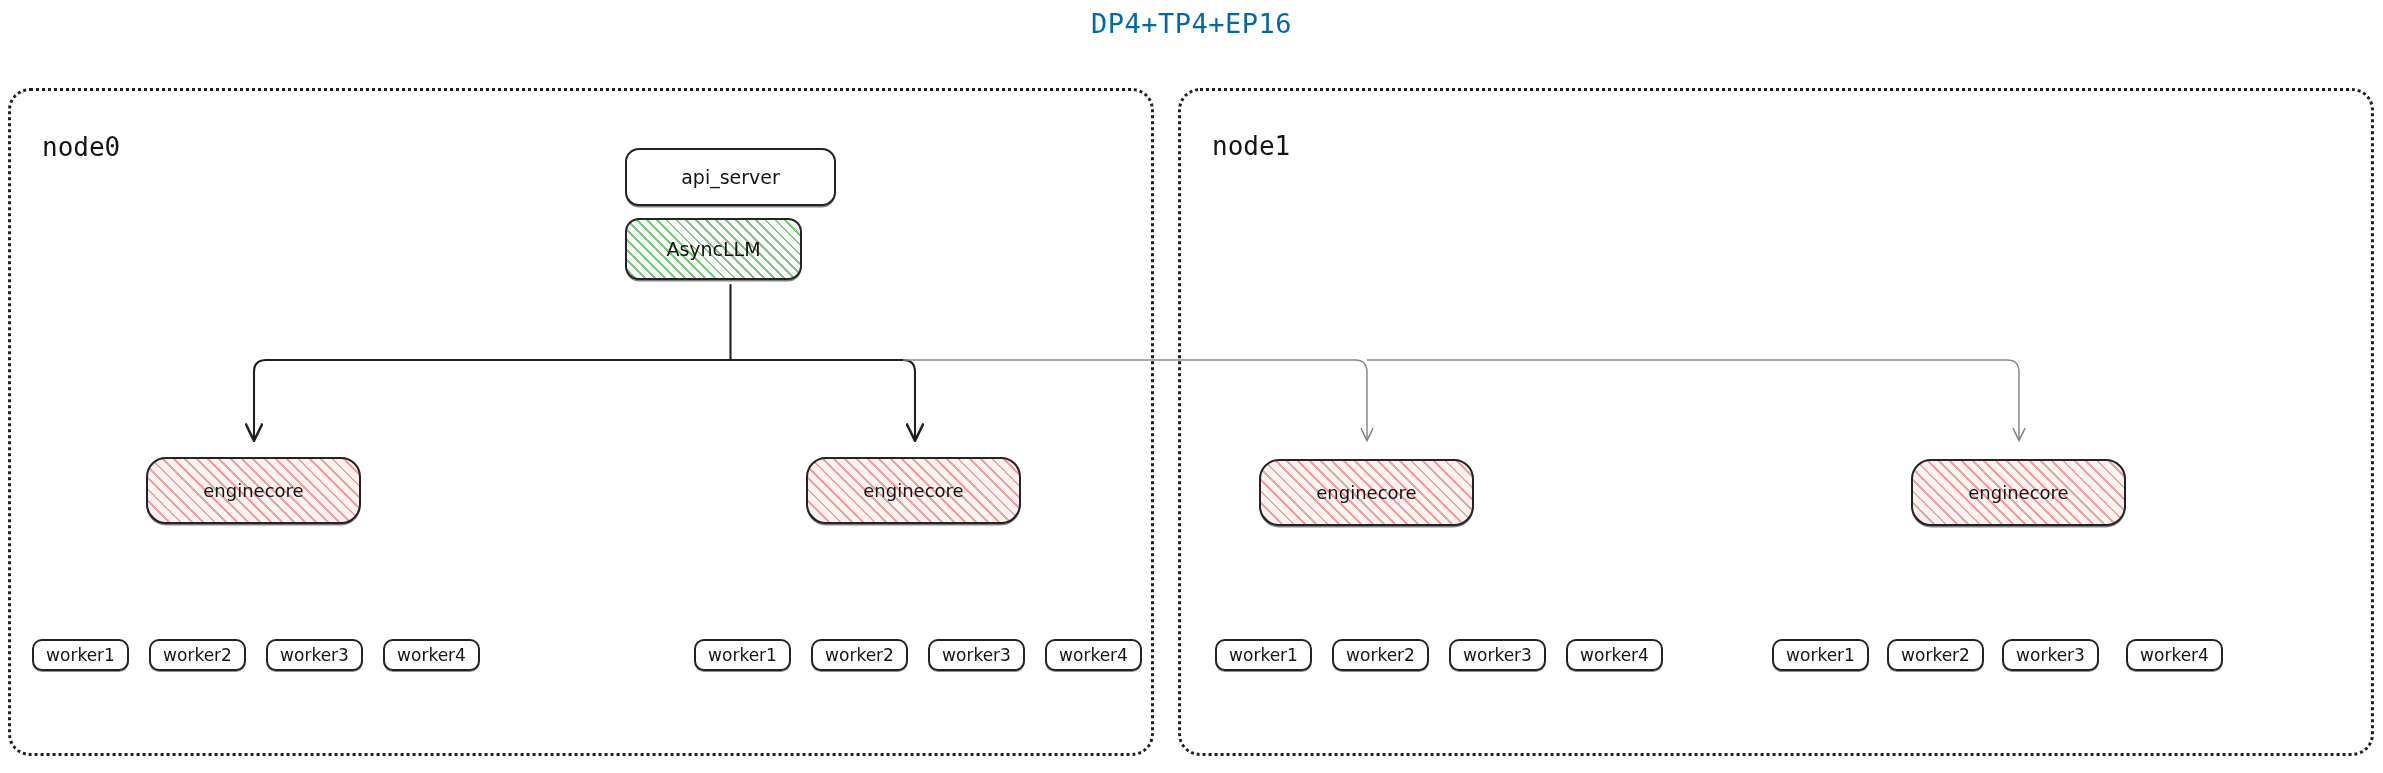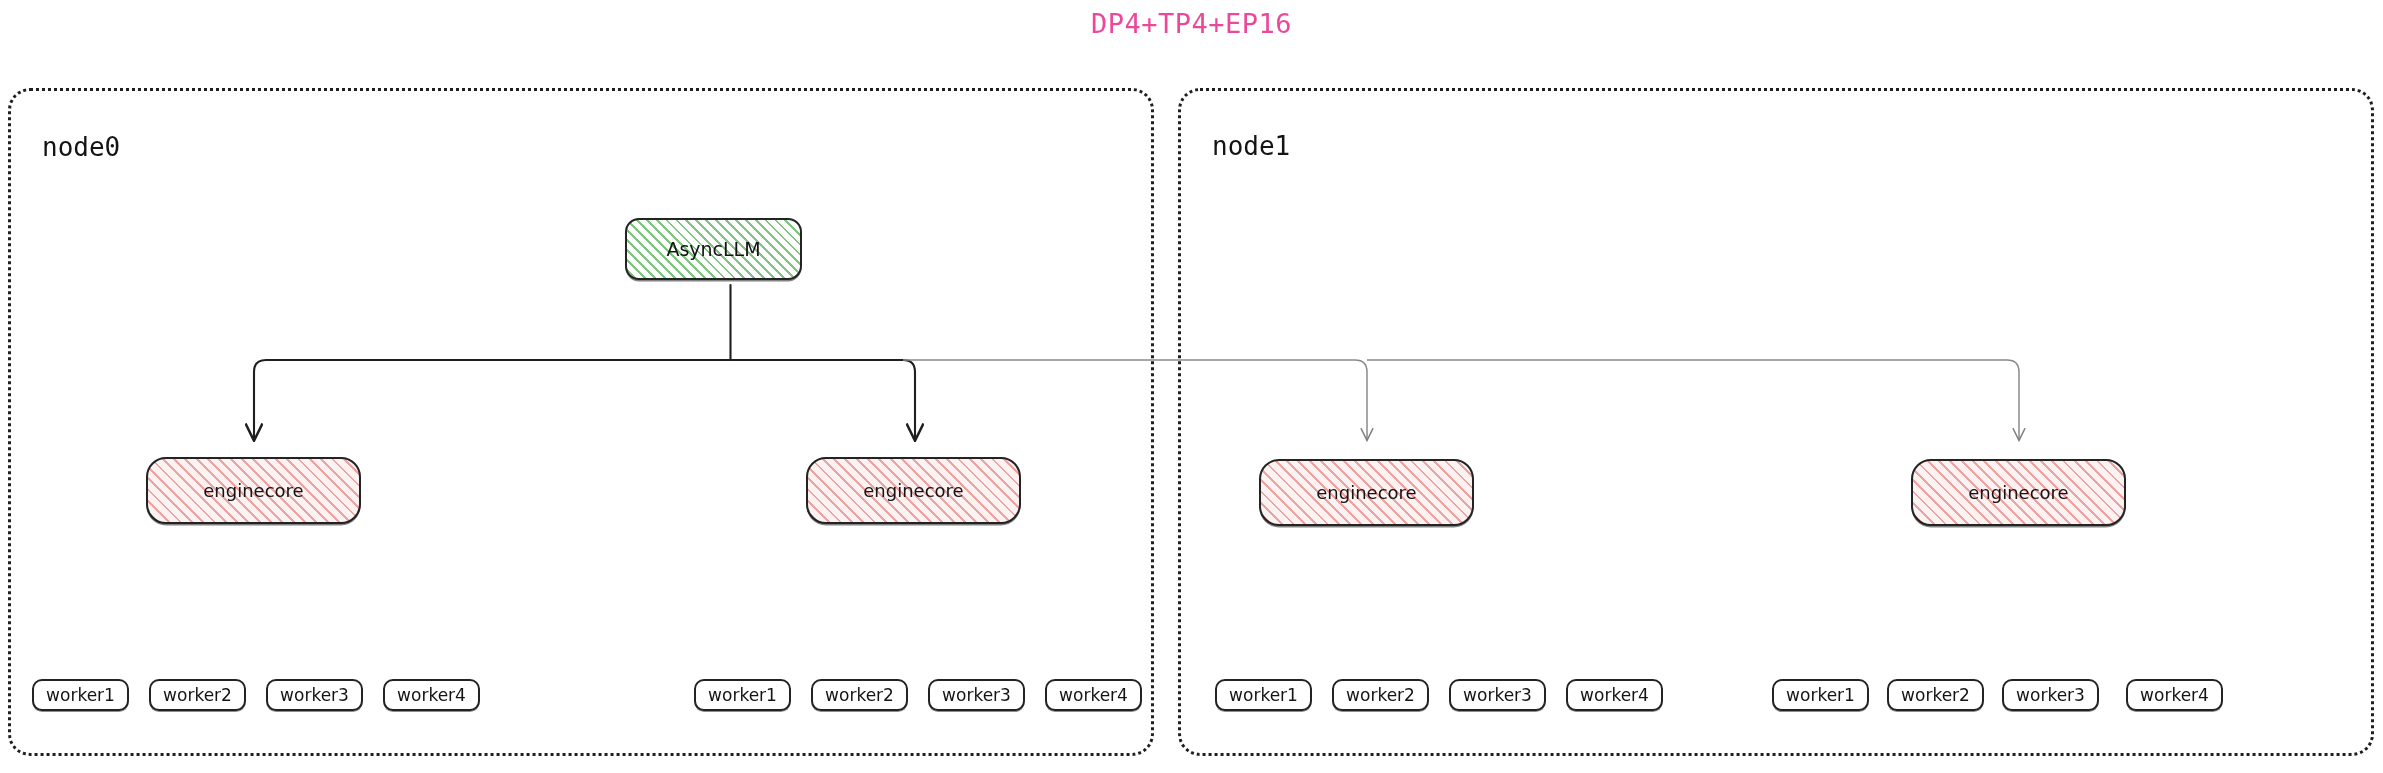--- a/index.html
+++ b/index.html
@@ -21,21 +21,21 @@
   
   .diagram-title {
     position: absolute;
     left: 0;
     top: 8px;
     width: 2383px;
     text-align: center;
     font-family: "DejaVu Sans Mono", monospace;
     font-size: 27px;
     font-weight: 400;
-    color: #ec4899;
+    color: #0369a1;
     letter-spacing: 0.5px;
   }
 
   
   .node-box {
     position: absolute;
     border: 3px dotted #1f1f1f;
     border-radius: 22px;
     background: transparent;
     box-sizing: border-box;
@@ -104,21 +104,20 @@
       rgba(229, 115, 115, 0.62) 6px,
       rgba(229, 115, 115, 0.62) 8px
     );
   }
   .shape-worker {
     font-size: 17px;
     border-radius: 10px;
     border-width: 2px;
     height: 32px;
     box-shadow: 0 1.5px 0 -0.4px rgba(30,30,30,0.5);
-    margin-top: 40px;
   }
   .shape span {
     position: relative;
     z-index: 2;
     white-space: nowrap;
   }
 </style>
 </head>
 <body>
 
@@ -143,20 +142,23 @@
     <path d="M 730.5 360 L 903 360 Q 915 360 915 372 L 915 440" fill="none" stroke="#1f1f1f" stroke-width="2.1" stroke-linejoin="round" marker-end="url(#arrowDark)"></path>
 
     <path d="M 903 360 L 1355 360 Q 1367 360 1367 372 L 1367 440" fill="none" stroke="#8a8a8a" stroke-width="1.5" stroke-linejoin="round" marker-end="url(#arrowLight)"></path>
 
     <path d="M 1367 360 L 2007 360 Q 2019 360 2019 372 L 2019 440" fill="none" stroke="#8a8a8a" stroke-width="1.5" stroke-linejoin="round" marker-end="url(#arrowLight)"></path>
   </svg>
 
   <div class="node-box" style="left:8px; top:88px; width:1146px; height:668px;"></div>
   <div class="node-label" style="left:42px; top:132px;">node0</div>
 
+  <div class="shape shape-api" style="left:625px; top:148px; width:211px; height:58px;">
+    <span>api_server</span>
+  </div>
 
   <div class="shape shape-async" style="left:625px; top:218px; width:177px; height:62px;">
     <span>AsyncLLM</span>
   </div>
 
   <div class="shape shape-enginecore" style="left:146px; top:457px; width:215px; height:67px;">
     <span>enginecore</span>
   </div>
 
   <div class="shape shape-enginecore" style="left:806px; top:457px; width:215px; height:67px;">

